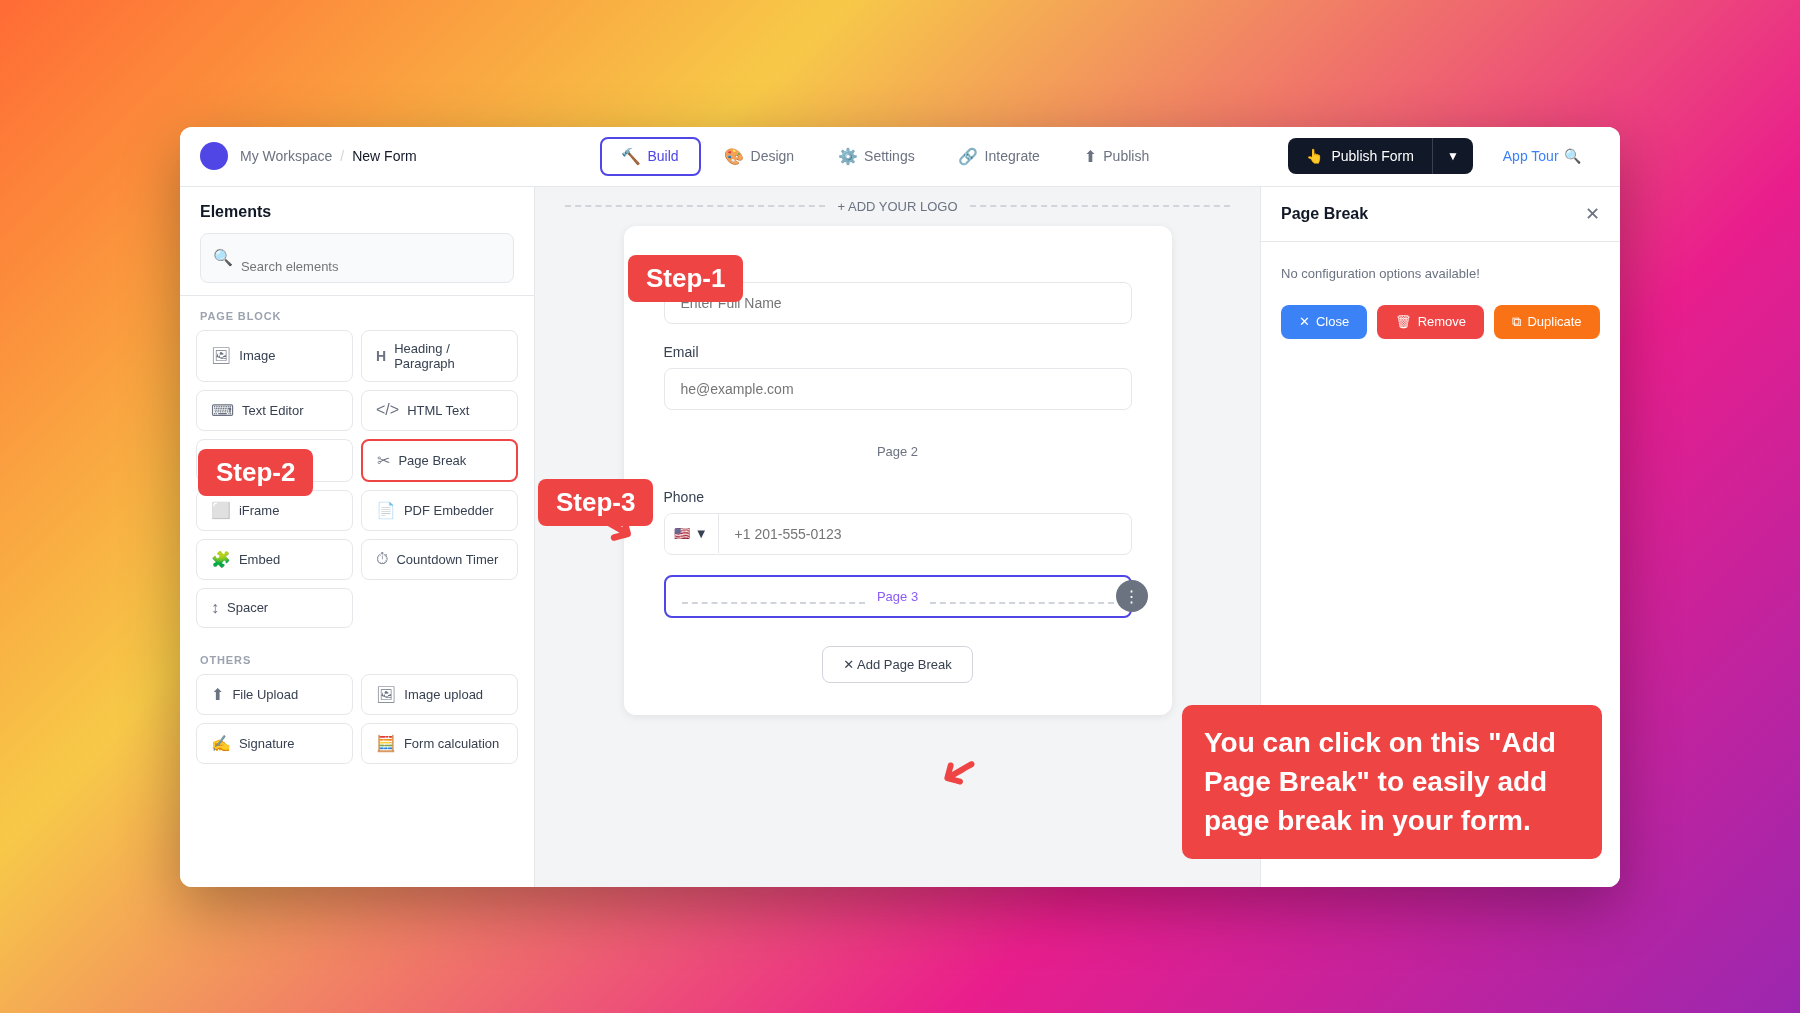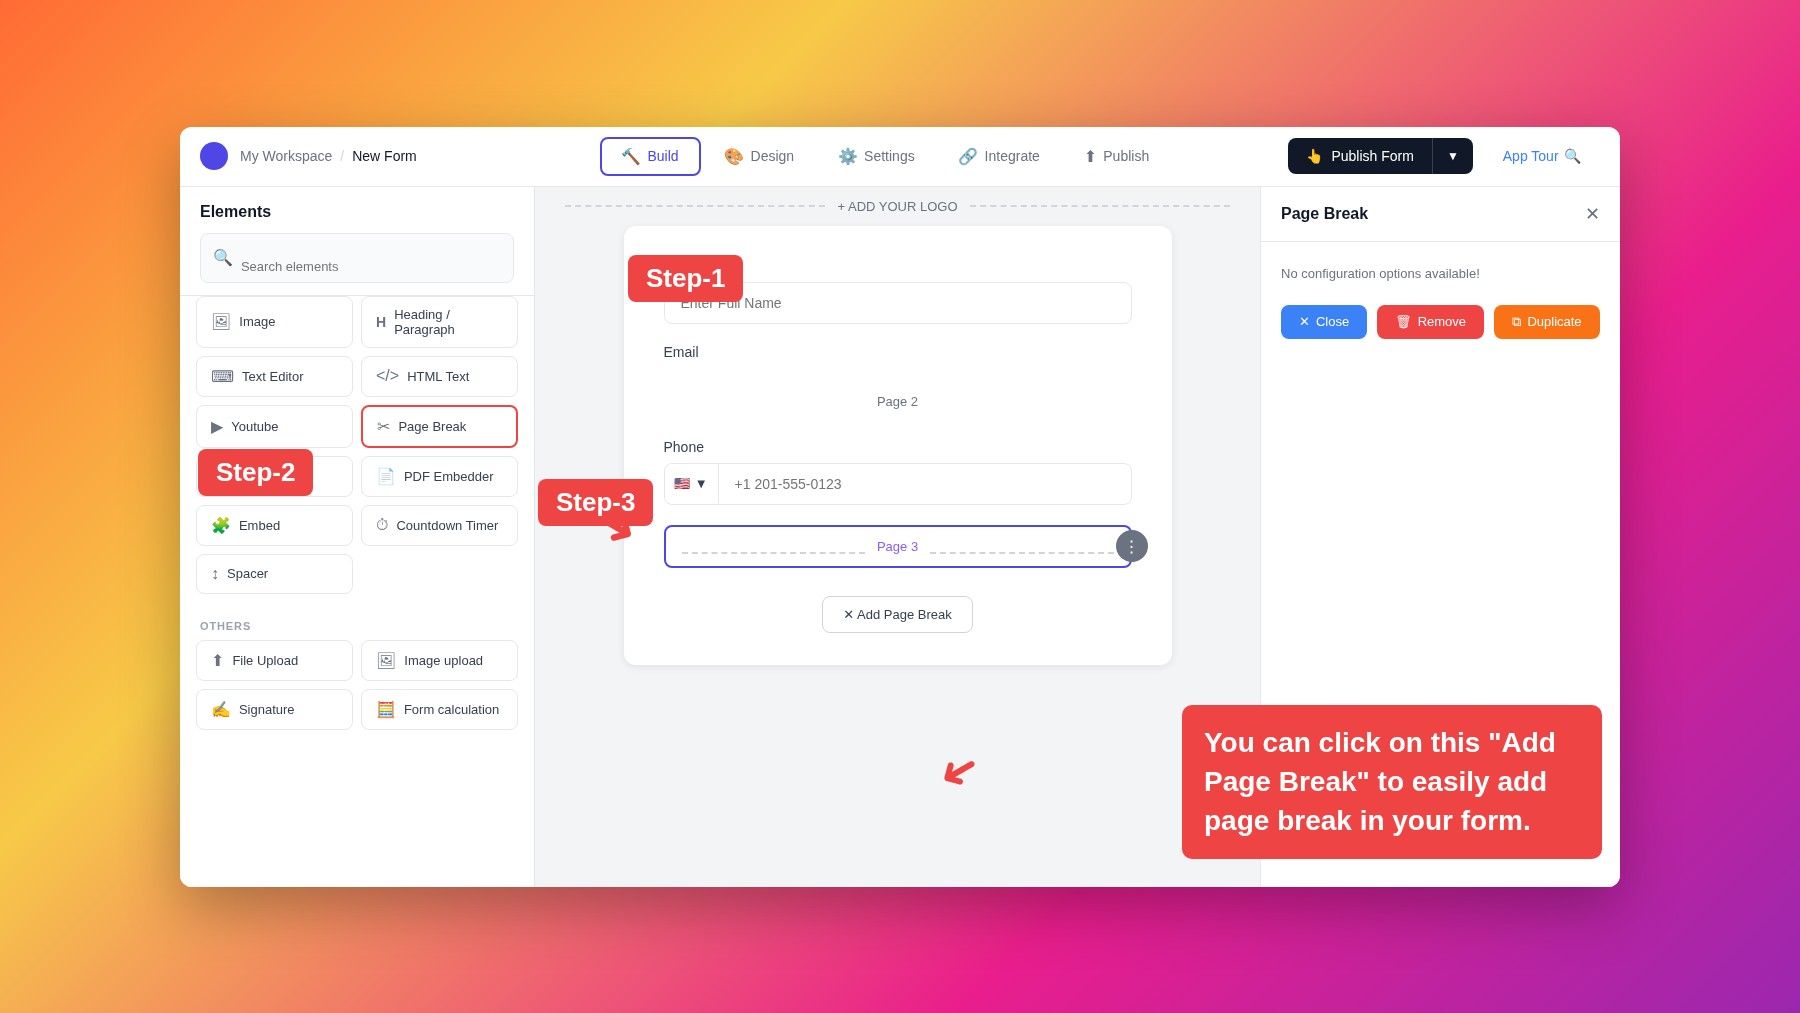--- a/index.html
+++ b/index.html
@@ -506,20 +506,21 @@
 
       <div class="sidebar">
         <div class="sidebar-header">
           <div class="sidebar-title">Elements</div>
           <div class="search-box">
             <span>🔍</span>
             <input type="text" placeholder="Search elements" style="">
           </div>
         </div>
 
+        <div class="section-label">PAGE BLOCK</div>
         <div class="elements-grid">
           <div class="element-item">
             <span class="element-icon">🖼</span>
             <span>Image</span>
           </div>
           <div class="element-item">
             <span class="element-icon" style="font-weight:900;font-size:14px;">H</span>
             <span>Heading / Paragraph</span>
           </div>
           <div class="element-item">
@@ -591,20 +592,21 @@
         </div>
 
         <div class="form-card">
           <div class="form-field">
             <label>Name</label>
             <input type="text" placeholder="Enter Full Name" style="">
           </div>
 
           <div class="form-field">
             <label>Email</label>
+            <input type="text" placeholder="he@example.com" style="">
           </div>
 
           <div class="page-break-bar">
             <div class="dotted"></div>
             <span>Page 2</span>
             <div class="dotted"></div>
           </div>
 
           <div class="form-field">
             <label>Phone</label>

